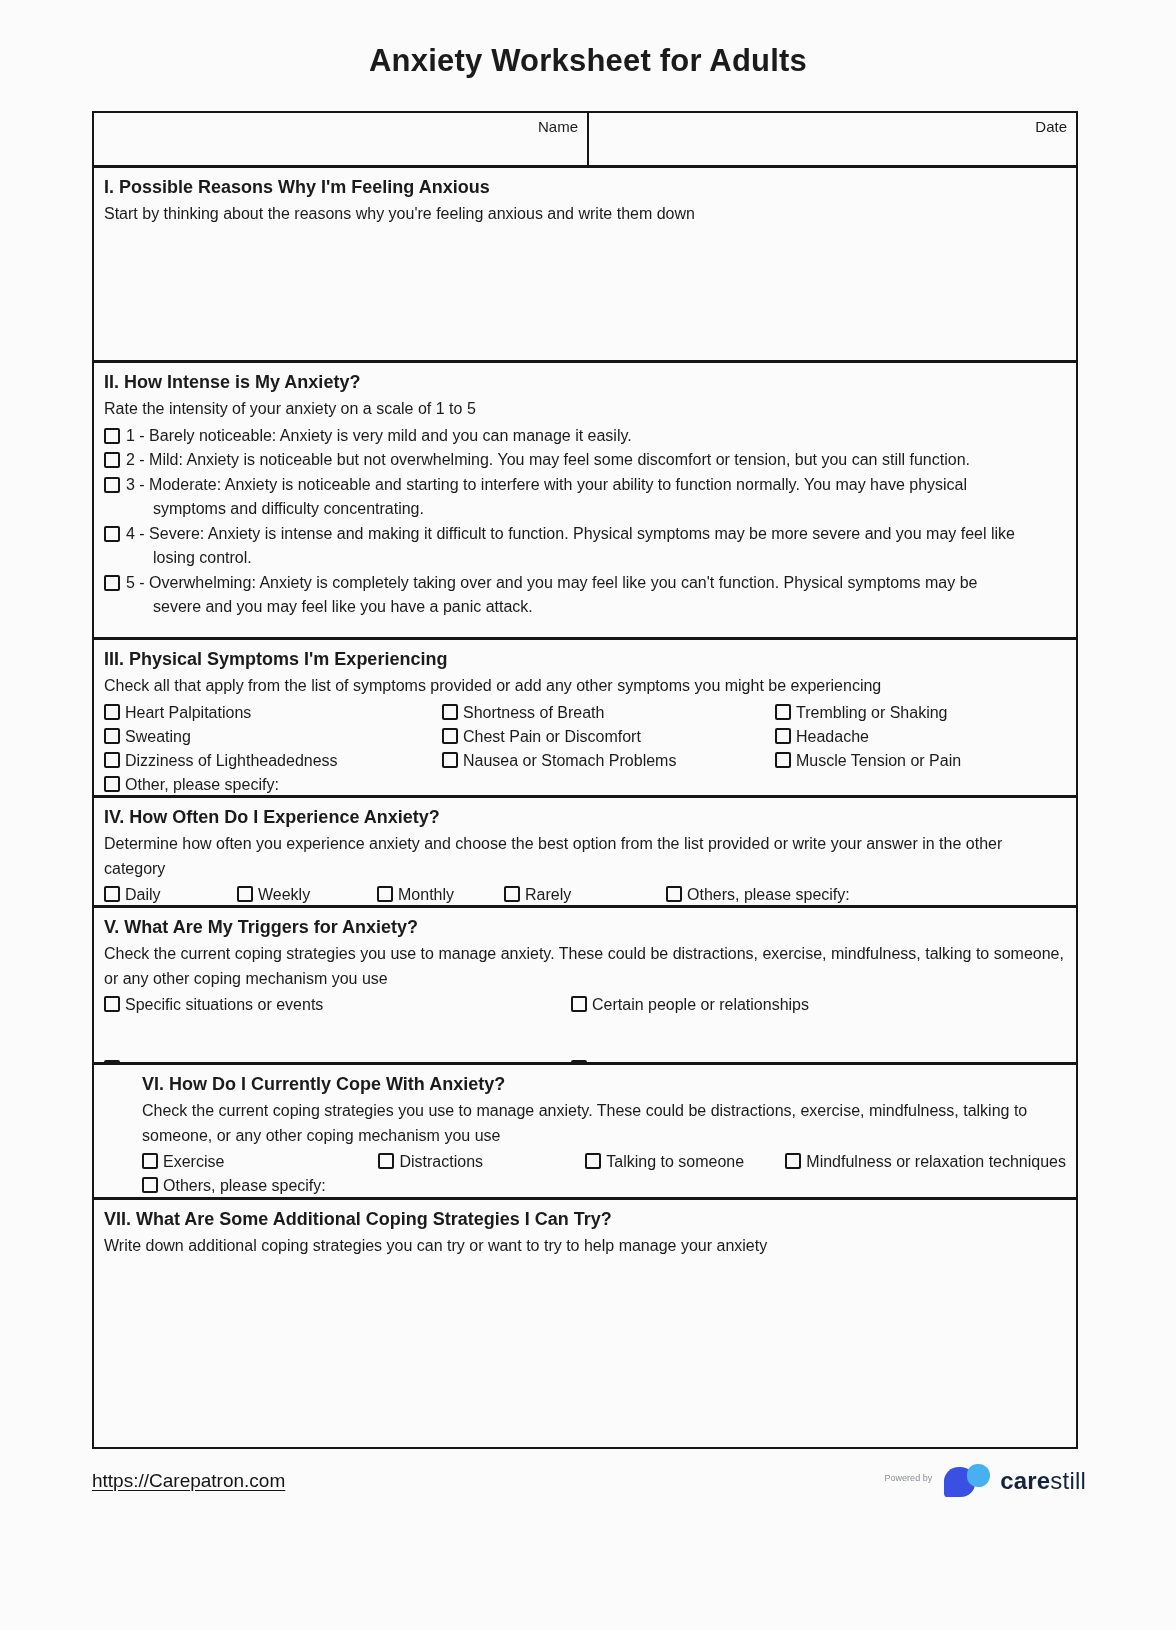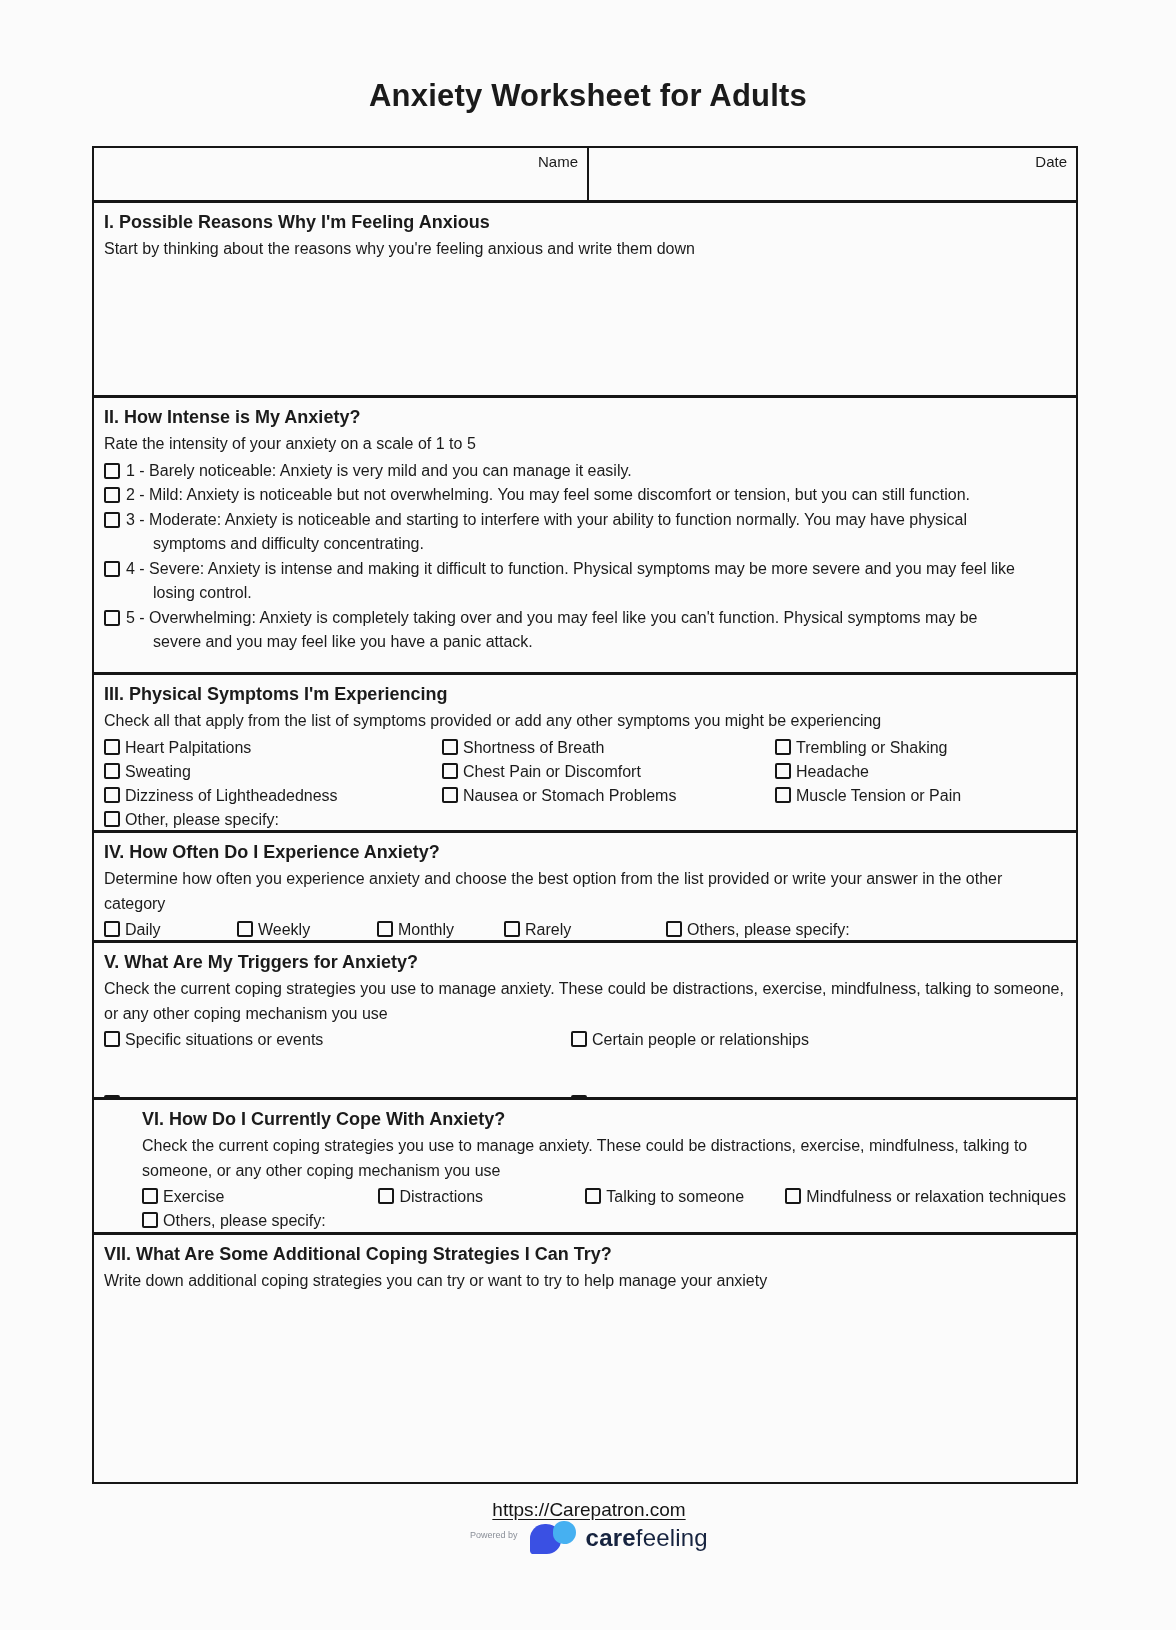--- a/index.html
+++ b/index.html
@@ -16,21 +16,21 @@
     background:#fbfbfb;
     color:var(--ink);
     font-family:"Liberation Sans","DejaVu Sans",sans-serif;
     font-size:16px;
     position:relative;
   }
   .page-title{
     text-align:center;
     font-size:31px;
     font-weight:bold;
-    padding-top:78px;
+    padding-top:43px;
     letter-spacing:0.2px;
   }
   .doc-box{
     width:986px;
     margin:32px 0 0 92px;
     border:2px solid var(--border);
     background:transparent;
   }
   .id-row{
     display:flex;
@@ -116,21 +116,20 @@
   .other-row .cb{margin-top:3px;}
   .write-area{width:100%;}
   .wa-reasons{height:120px;}
   .wa-additional{height:180px;}
   .footer{
     width:994px;
     margin:15px 0 0 92px;
     display:flex;
     justify-content:space-between;
     align-items:center;
-    flex-direction:column;
   }
   .footer-link{
     font-size:19px;
     color:#141414;
     text-decoration:underline;
     text-underline-offset:3px;
   }
   .brand{
     display:flex;
     align-items:center;
@@ -354,15 +353,15 @@
 </div>
 
 <div class="footer">
   <a class="footer-link" href="#">https://Carepatron.com</a>
   <div class="brand">
     <span class="powered-by">Powered by</span>
     <span class="logo-mark">
       <span class="blob-primary"></span>
       <span class="blob-secondary"></span>
     </span>
-    <span class="brand-text"><span class="b">care</span><span>feeling</span></span>
+    <span class="brand-text"><span class="b">care</span><span>still</span></span>
   </div>
 </div>
 
 </body></html>

